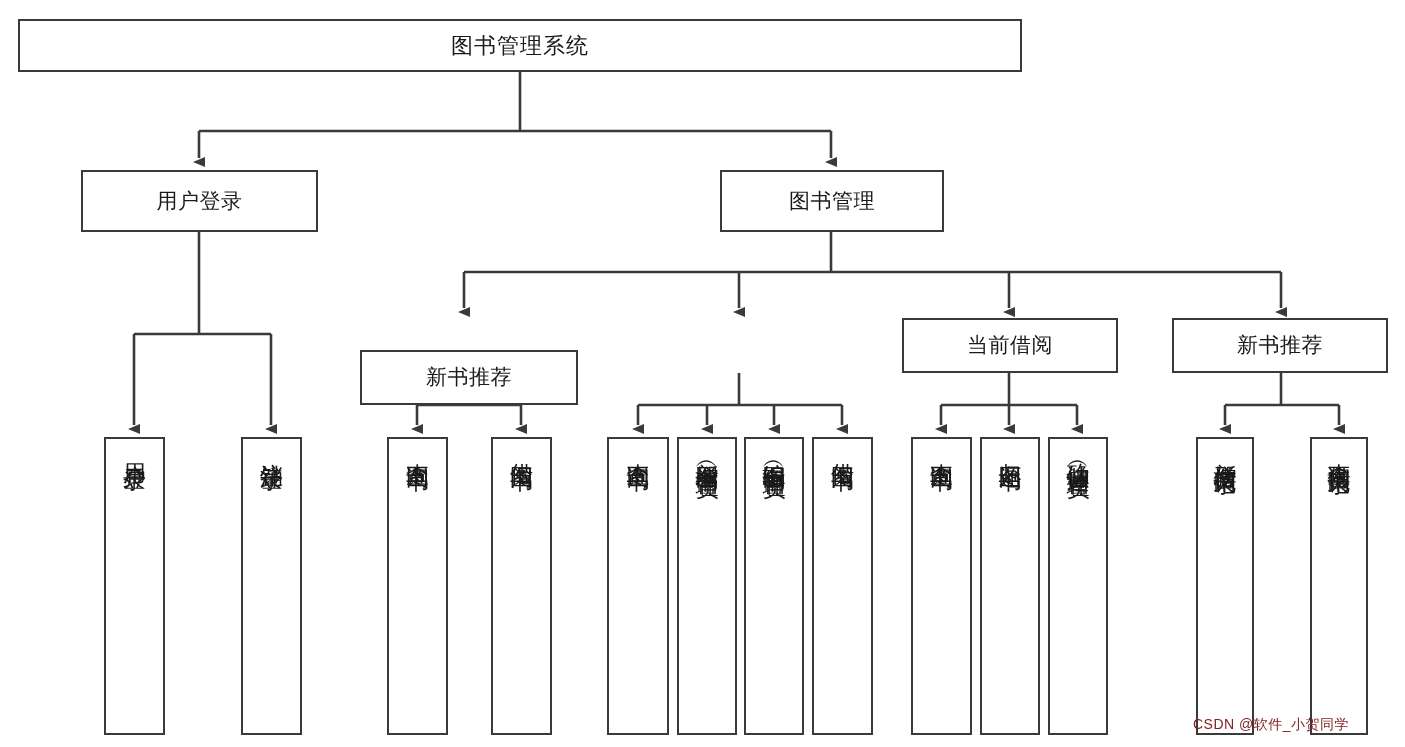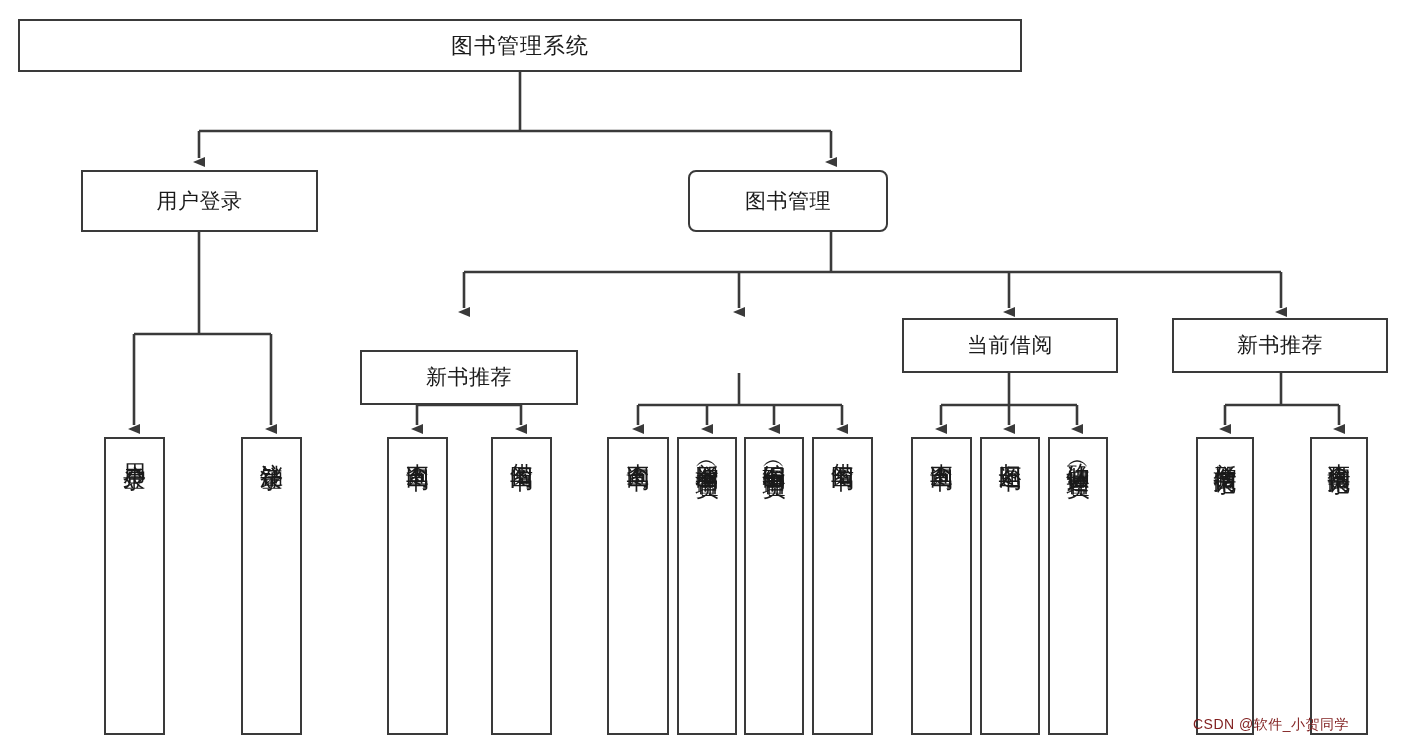--- a/index.html
+++ b/index.html
@@ -128,21 +128,21 @@
   </svg>
 
   <div class="node-box node-h node-root" style="left:18px; top:13px; width:1004px; height:53px;margin-top:6px;">
     <span class="node-label">图书管理系统</span>
   </div>
 
   <div class="node-box node-h" style="left:81px; top:170px; width:237px; height:62px;">
     <span class="node-label">用户登录</span>
   </div>
 
-  <div class="node-box node-h" style="left:688px; top:170px; width:200px; height:62px;border-radius:8px;">
+  <div class="node-box node-h" style="left:720px; top:170px; width:224px; height:62px;">
     <span class="node-label">图书管理</span>
   </div>
 
   <div class="node-box node-h" style="left:360px; top:318px; width:218px; height:55px;margin-top:32px;">
     <span class="node-label">新书推荐</span>
   </div>
 
 
   <div class="node-box node-h" style="left:902px; top:318px; width:216px; height:55px;">
     <span class="node-label">当前借阅</span>

